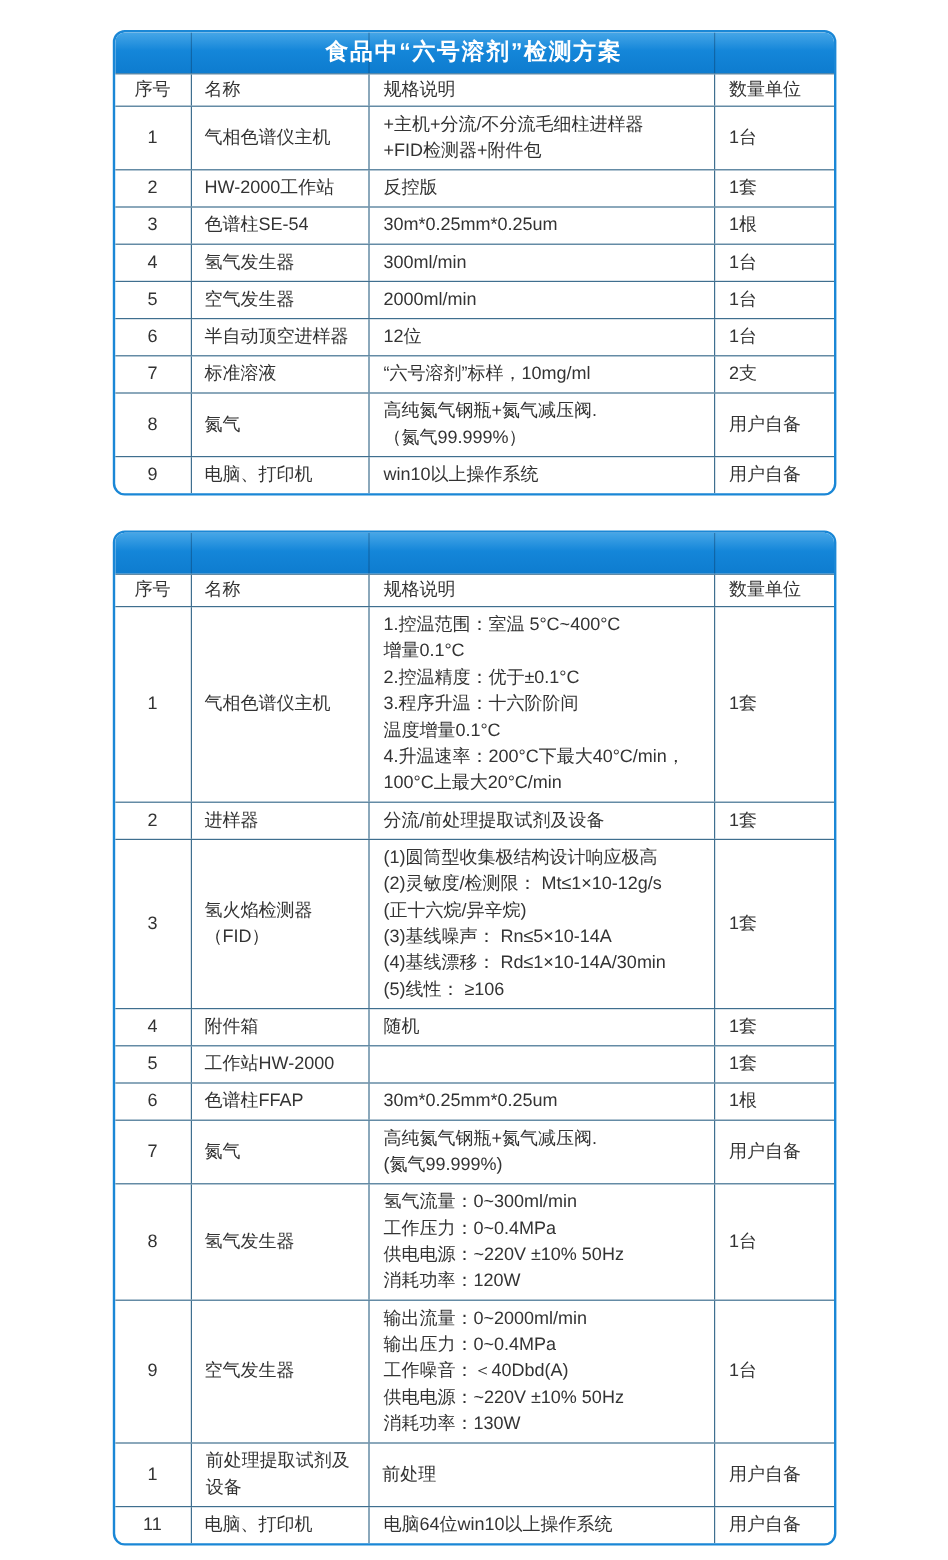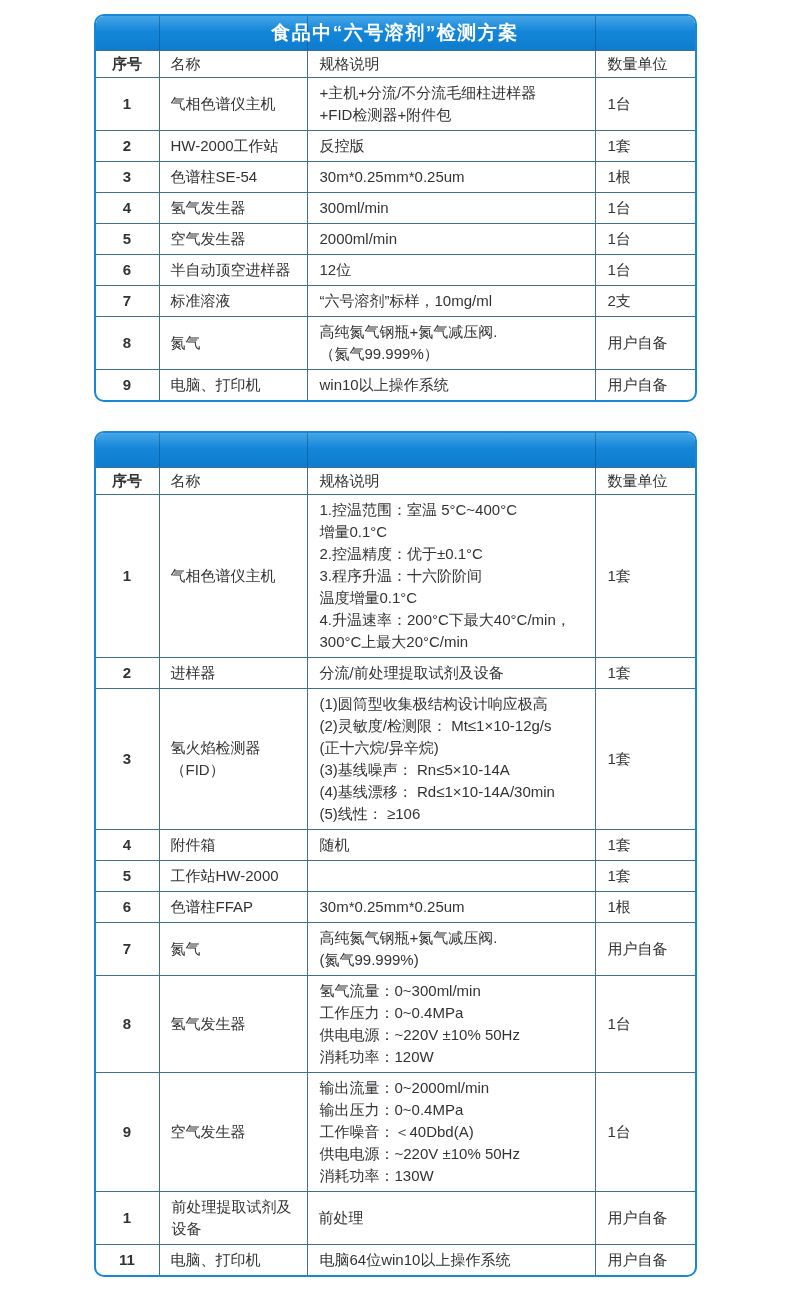--- a/index.html
+++ b/index.html
@@ -2,21 +2,21 @@
 <html><head>
 <meta charset="utf-8">
 <style>
   html,body{margin:0;padding:0;}
   body{
     width:790px;height:1300px;background:#ffffff;
     font-family:"Liberation Sans","DejaVu Sans",sans-serif;
     color:#333333;
     -webkit-font-smoothing:antialiased;
   }
-  .tables{width:603px;margin:0 auto;padding-top:14px;}
+  .tables{width:603px;margin:11px auto;padding-top:14px;}
   .spec-table{
     border:2px solid #1a87d6;border-radius:10px;overflow:hidden;
     margin-bottom:29px;background:#ffffff;
   }
   .title-band{
     position:relative;height:34px;
     background:linear-gradient(180deg,#46a6e7 0%,#1486d9 45%,#0e7ccf 100%);
     display:flex;align-items:center;justify-content:center;
   }
   .title-text{
@@ -29,21 +29,21 @@
   .band-sep.s3{left:499px}
   .t-row{
     display:grid;grid-template-columns:63px 148px 288px 1fr;
     border-top:1px solid #3f6f8f;
   }
   .t-cell{
     padding:4px 12px;display:flex;flex-direction:column;justify-content:center;
     font-size:15px;line-height:22px;overflow:hidden;
   }
   .t-cell + .t-cell{border-left:1px solid #3f6f8f;}
-  .c-no{align-items:center;text-align:left;padding-left:4px;padding-right:4px;font-weight:bold;}
+  .c-no{align-items:center;text-align:left;padding-left:4px;padding-right:4px;}
   .c-name{padding-left:11px;padding-right:5px;}
   .head-row .t-cell{padding-top:2px;padding-bottom:2px;}
   .spec-line{min-height:22px;}
 </style>
 </head>
 <body>
 
 <div class="tables">
   <section class="spec-table">
     <div class="title-band">
@@ -152,21 +152,21 @@
         <div class="t-row">
           <div class="t-cell c-no">1</div>
           <div class="t-cell c-name">气相色谱仪主机</div>
           <div class="t-cell c-spec">
             <div class="spec-line">1.控温范围：室温 5°C~400°C</div>
             <div class="spec-line">增量0.1°C</div>
             <div class="spec-line">2.控温精度：优于±0.1°C</div>
             <div class="spec-line">3.程序升温：十六阶阶间</div>
             <div class="spec-line">温度增量0.1°C</div>
             <div class="spec-line">4.升温速率：200°C下最大40°C/min，</div>
-            <div class="spec-line">300°C上最大20°C/min</div>
+            <div class="spec-line">100°C上最大20°C/min</div>
           </div>
           <div class="t-cell c-qty">1套</div>
         </div>
         <div class="t-row">
           <div class="t-cell c-no">2</div>
           <div class="t-cell c-name">进样器</div>
           <div class="t-cell c-spec">
             <div class="spec-line">分流/前处理提取试剂及设备</div>
           </div>
           <div class="t-cell c-qty">1套</div>

